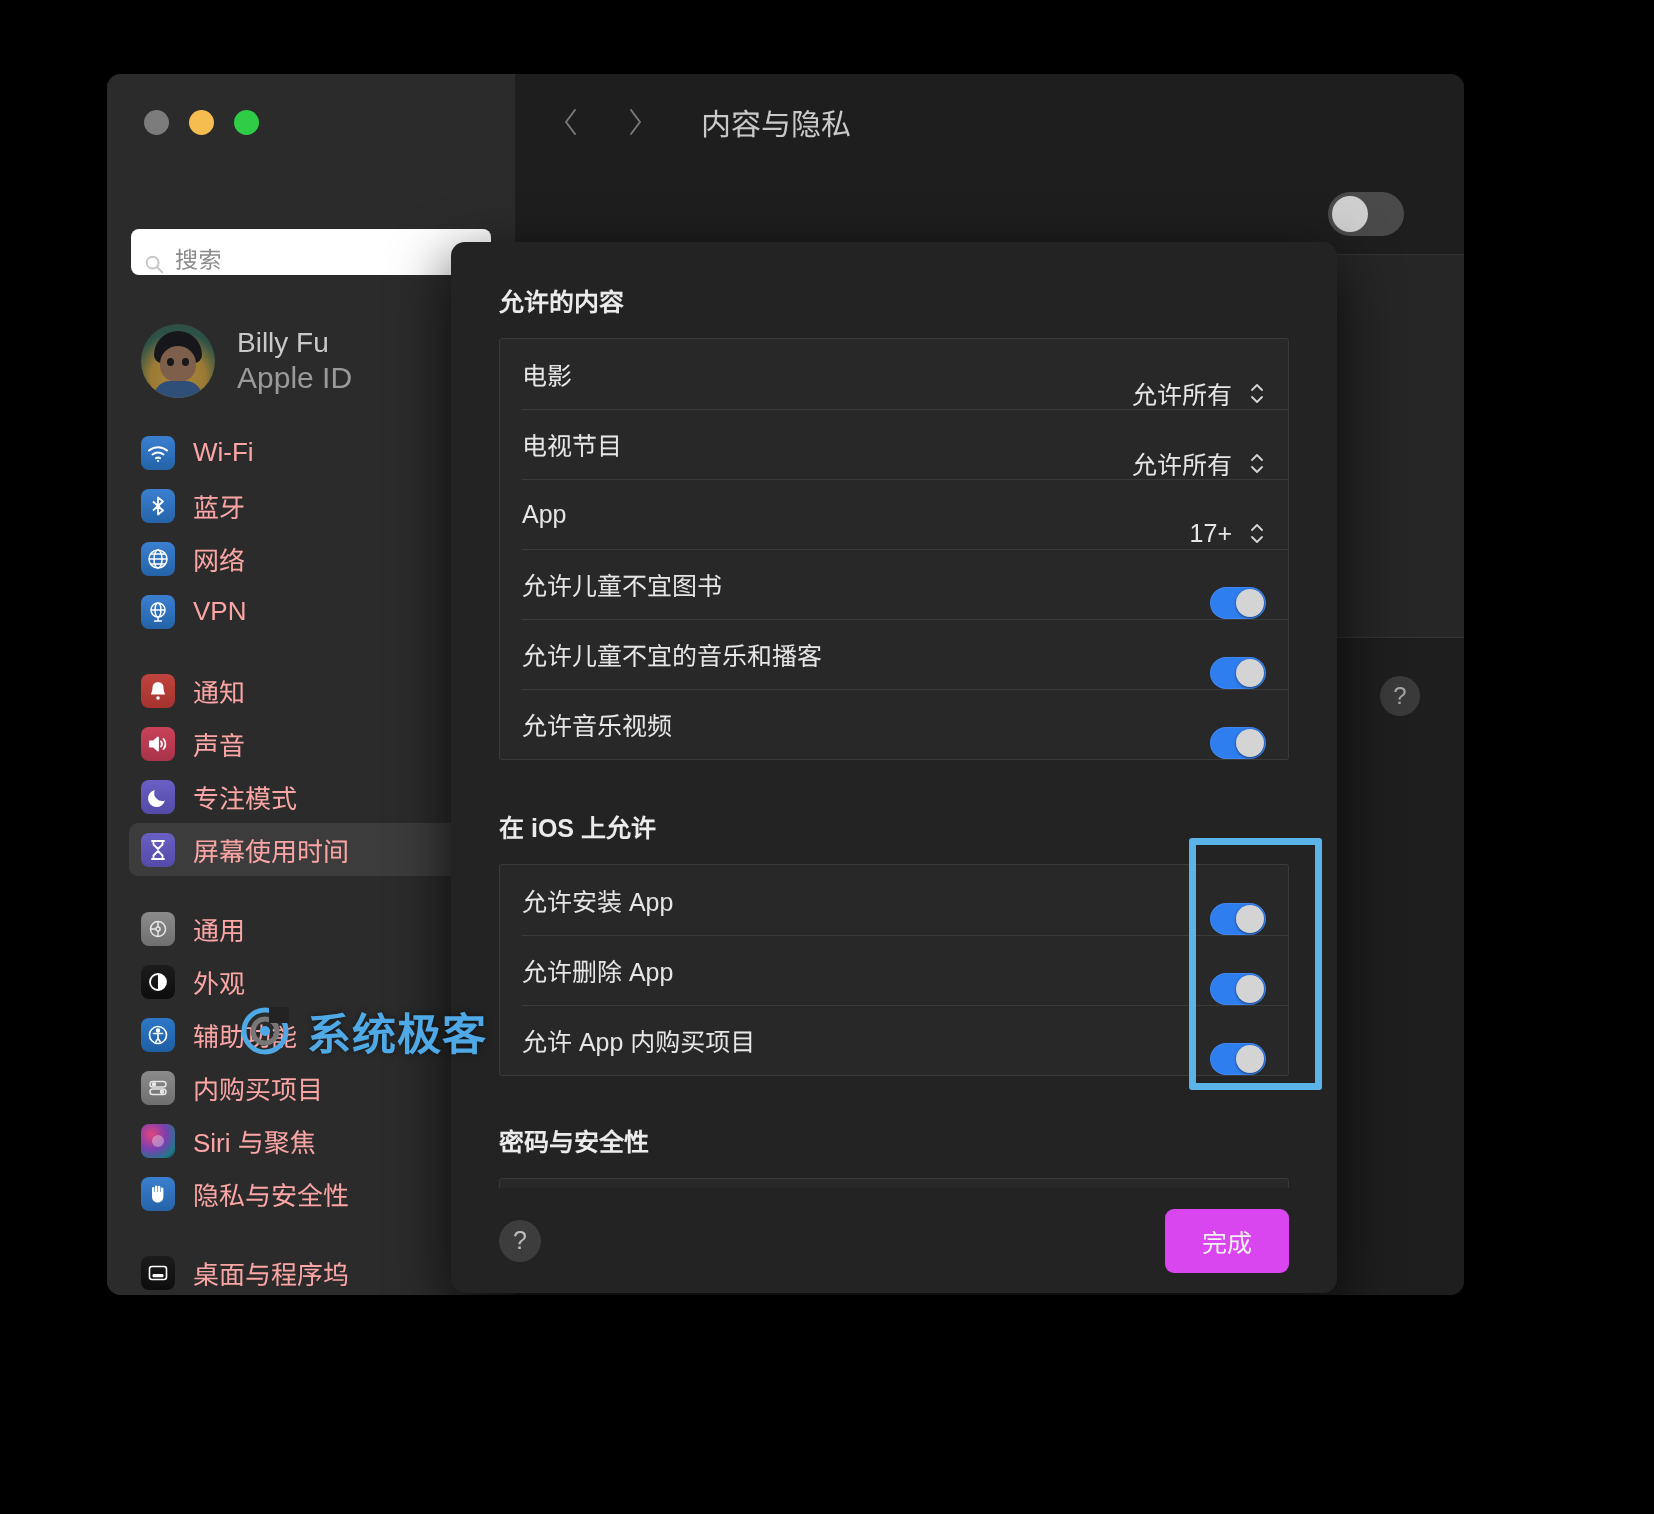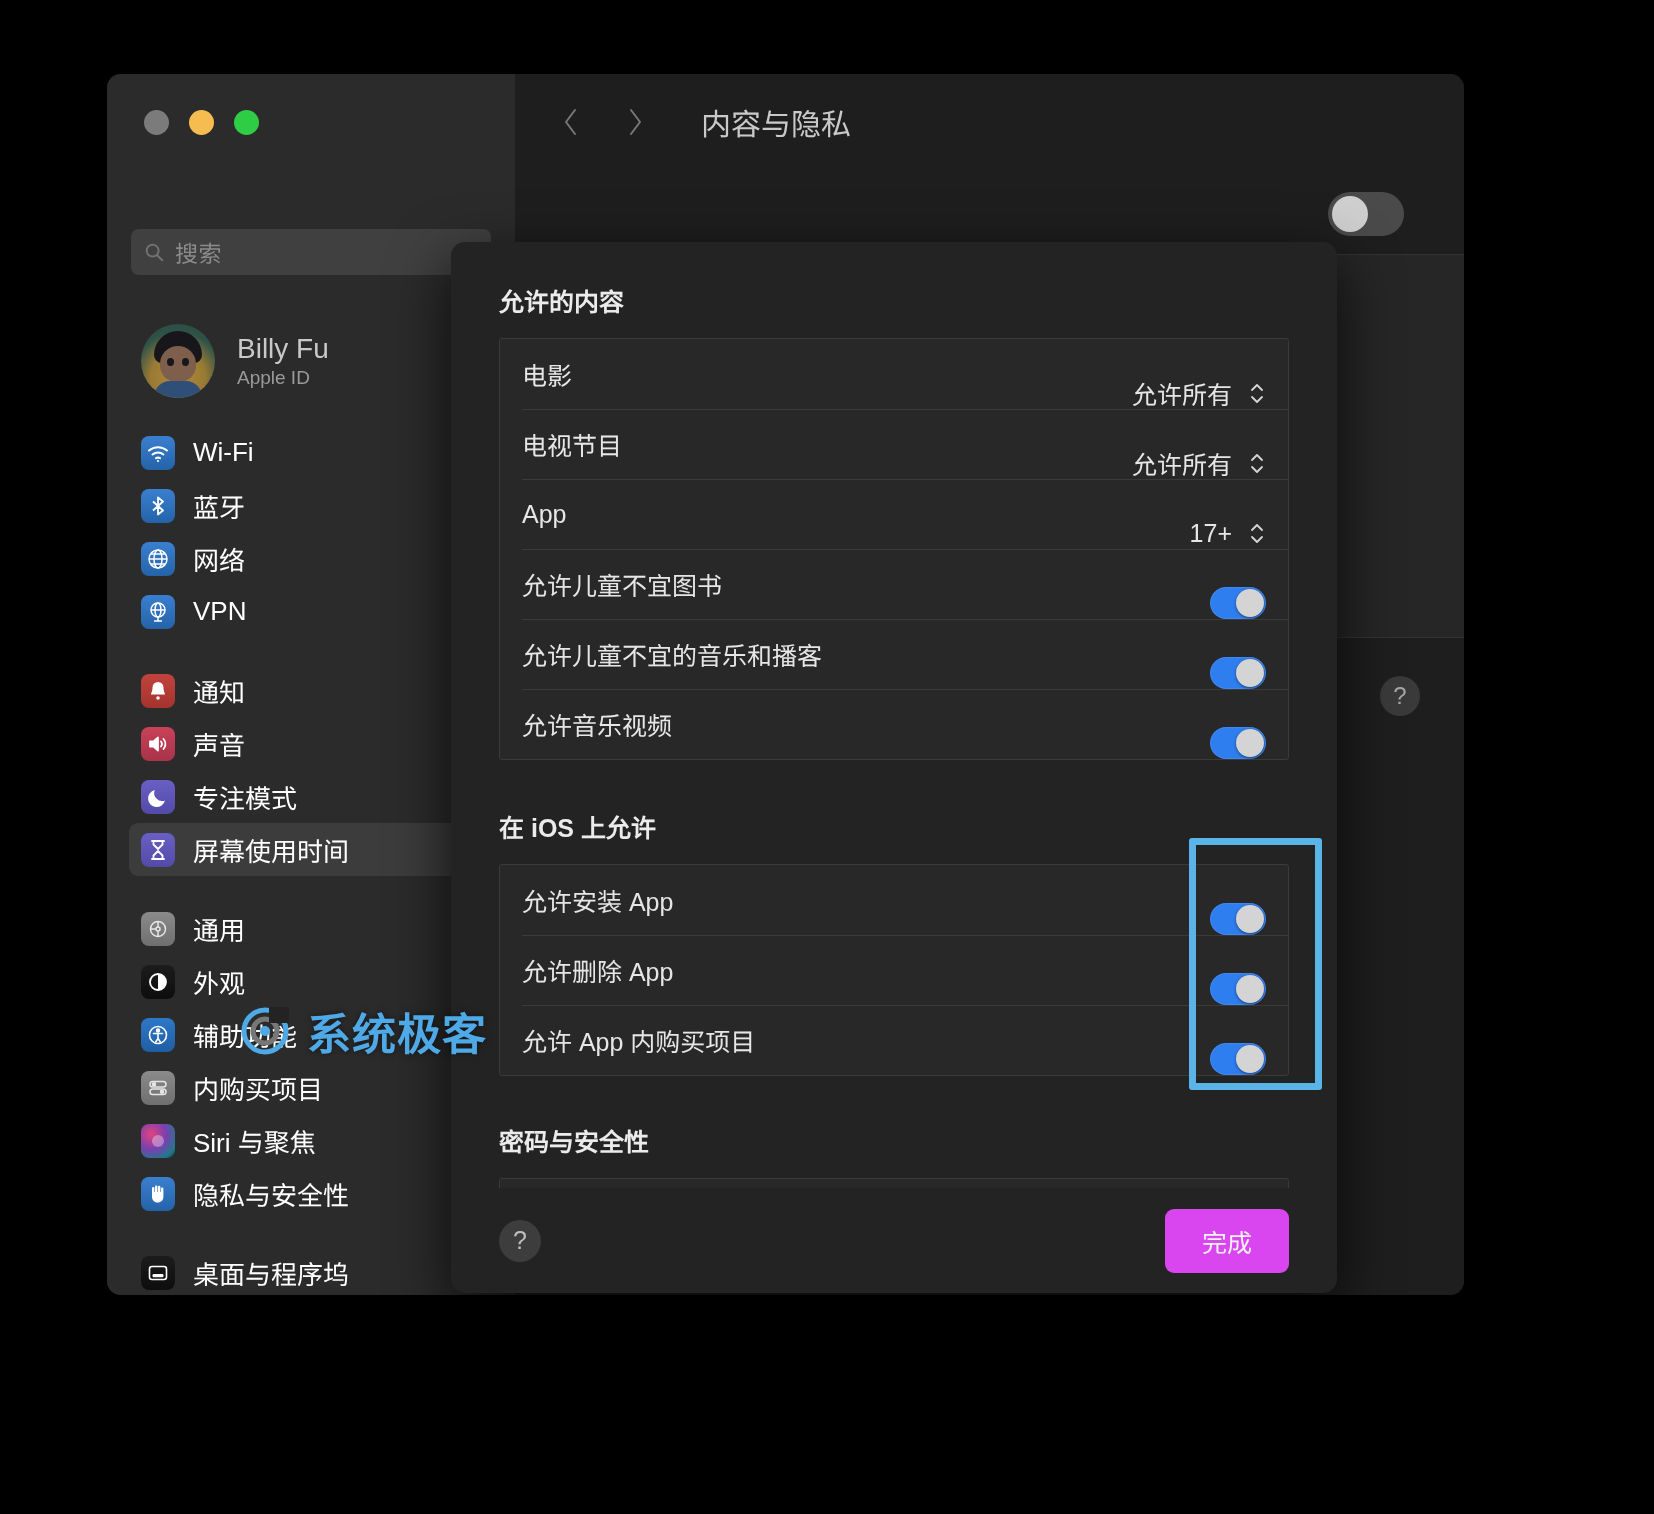--- a/index.html
+++ b/index.html
@@ -47,24 +47,24 @@
   .tl.close   { background: #7b7b7b; }
   .tl.min     { background: #f5bd4f; }
   .tl.max     { background: #2fcc46; }
 
   .search-box {
     position: absolute;
     left: 24px;
     top: 155px;
     width: 360px;
     height: 46px;
-    background: #404040;
+    background: #ffffff;
     border-radius: 8px;
     display: flex;
-    align-items: center;
+    align-items: flex-end;
     padding: 0 12px;
     gap: 10px;
   }
   .search-icon { width: 22px; height: 22px; flex: 0 0 auto; opacity: .55; }
   .search-placeholder {
     color: #8b8b8b;
     font-size: 23px;
     letter-spacing: .5px;
   }
 
@@ -106,21 +106,21 @@
   .avatar .eye.l { left: 26px; }
   .avatar .eye.r { left: 41px; }
   .avatar .body {
     position: absolute; left: 13px; bottom: 0;
     width: 48px; height: 17px;
     background: #2f4e78;
     border-radius: 16px 16px 0 0;
   }
   .account-text { display: flex; flex-direction: column; gap: 2px; }
   .account-name { color: #c9c9c9; font-size: 28px; }
-  .account-sub  { color: #9a9a9a; font-size: 19px; }
+  .account-sub  { color: #9a9a9a; font-size: 30px; }
 
   .nav { position: absolute; left: 22px; top: 352px; width: 372px; }
   .nav-group { margin-bottom: 26px; }
   .nav-item {
     display: flex;
     align-items: center;
     gap: 18px;
     height: 53px;
     padding: 0 12px;
     border-radius: 9px;
@@ -128,21 +128,21 @@
   .nav-item.selected { background: #3c3c3c; }
   .nav-icon {
     width: 34px; height: 34px;
     border-radius: 8px;
     flex: 0 0 auto;
     display: flex; align-items: center; justify-content: center;
     color: #fff;
   }
   .nav-icon svg { width: 24px; height: 24px; display:block; }
   .nav-label {
-    color: #ffffff;
+    color: #fca5a5;
     font-size: 26px;
     white-space: nowrap;
   }
 
   .ic-wifi   { background: linear-gradient(180deg,#3a7fd0,#2463a8); }
   .ic-bt     { background: linear-gradient(180deg,#3a7fd0,#2463a8); }
   .ic-net    { background: linear-gradient(180deg,#3a7fd0,#2463a8); }
   .ic-vpn    { background: linear-gradient(180deg,#3a7fd0,#2463a8); }
   .ic-notif  { background: linear-gradient(180deg,#c1433d,#a5332e); }
   .ic-sound  { background: linear-gradient(180deg,#c94258,#a8334a); }

